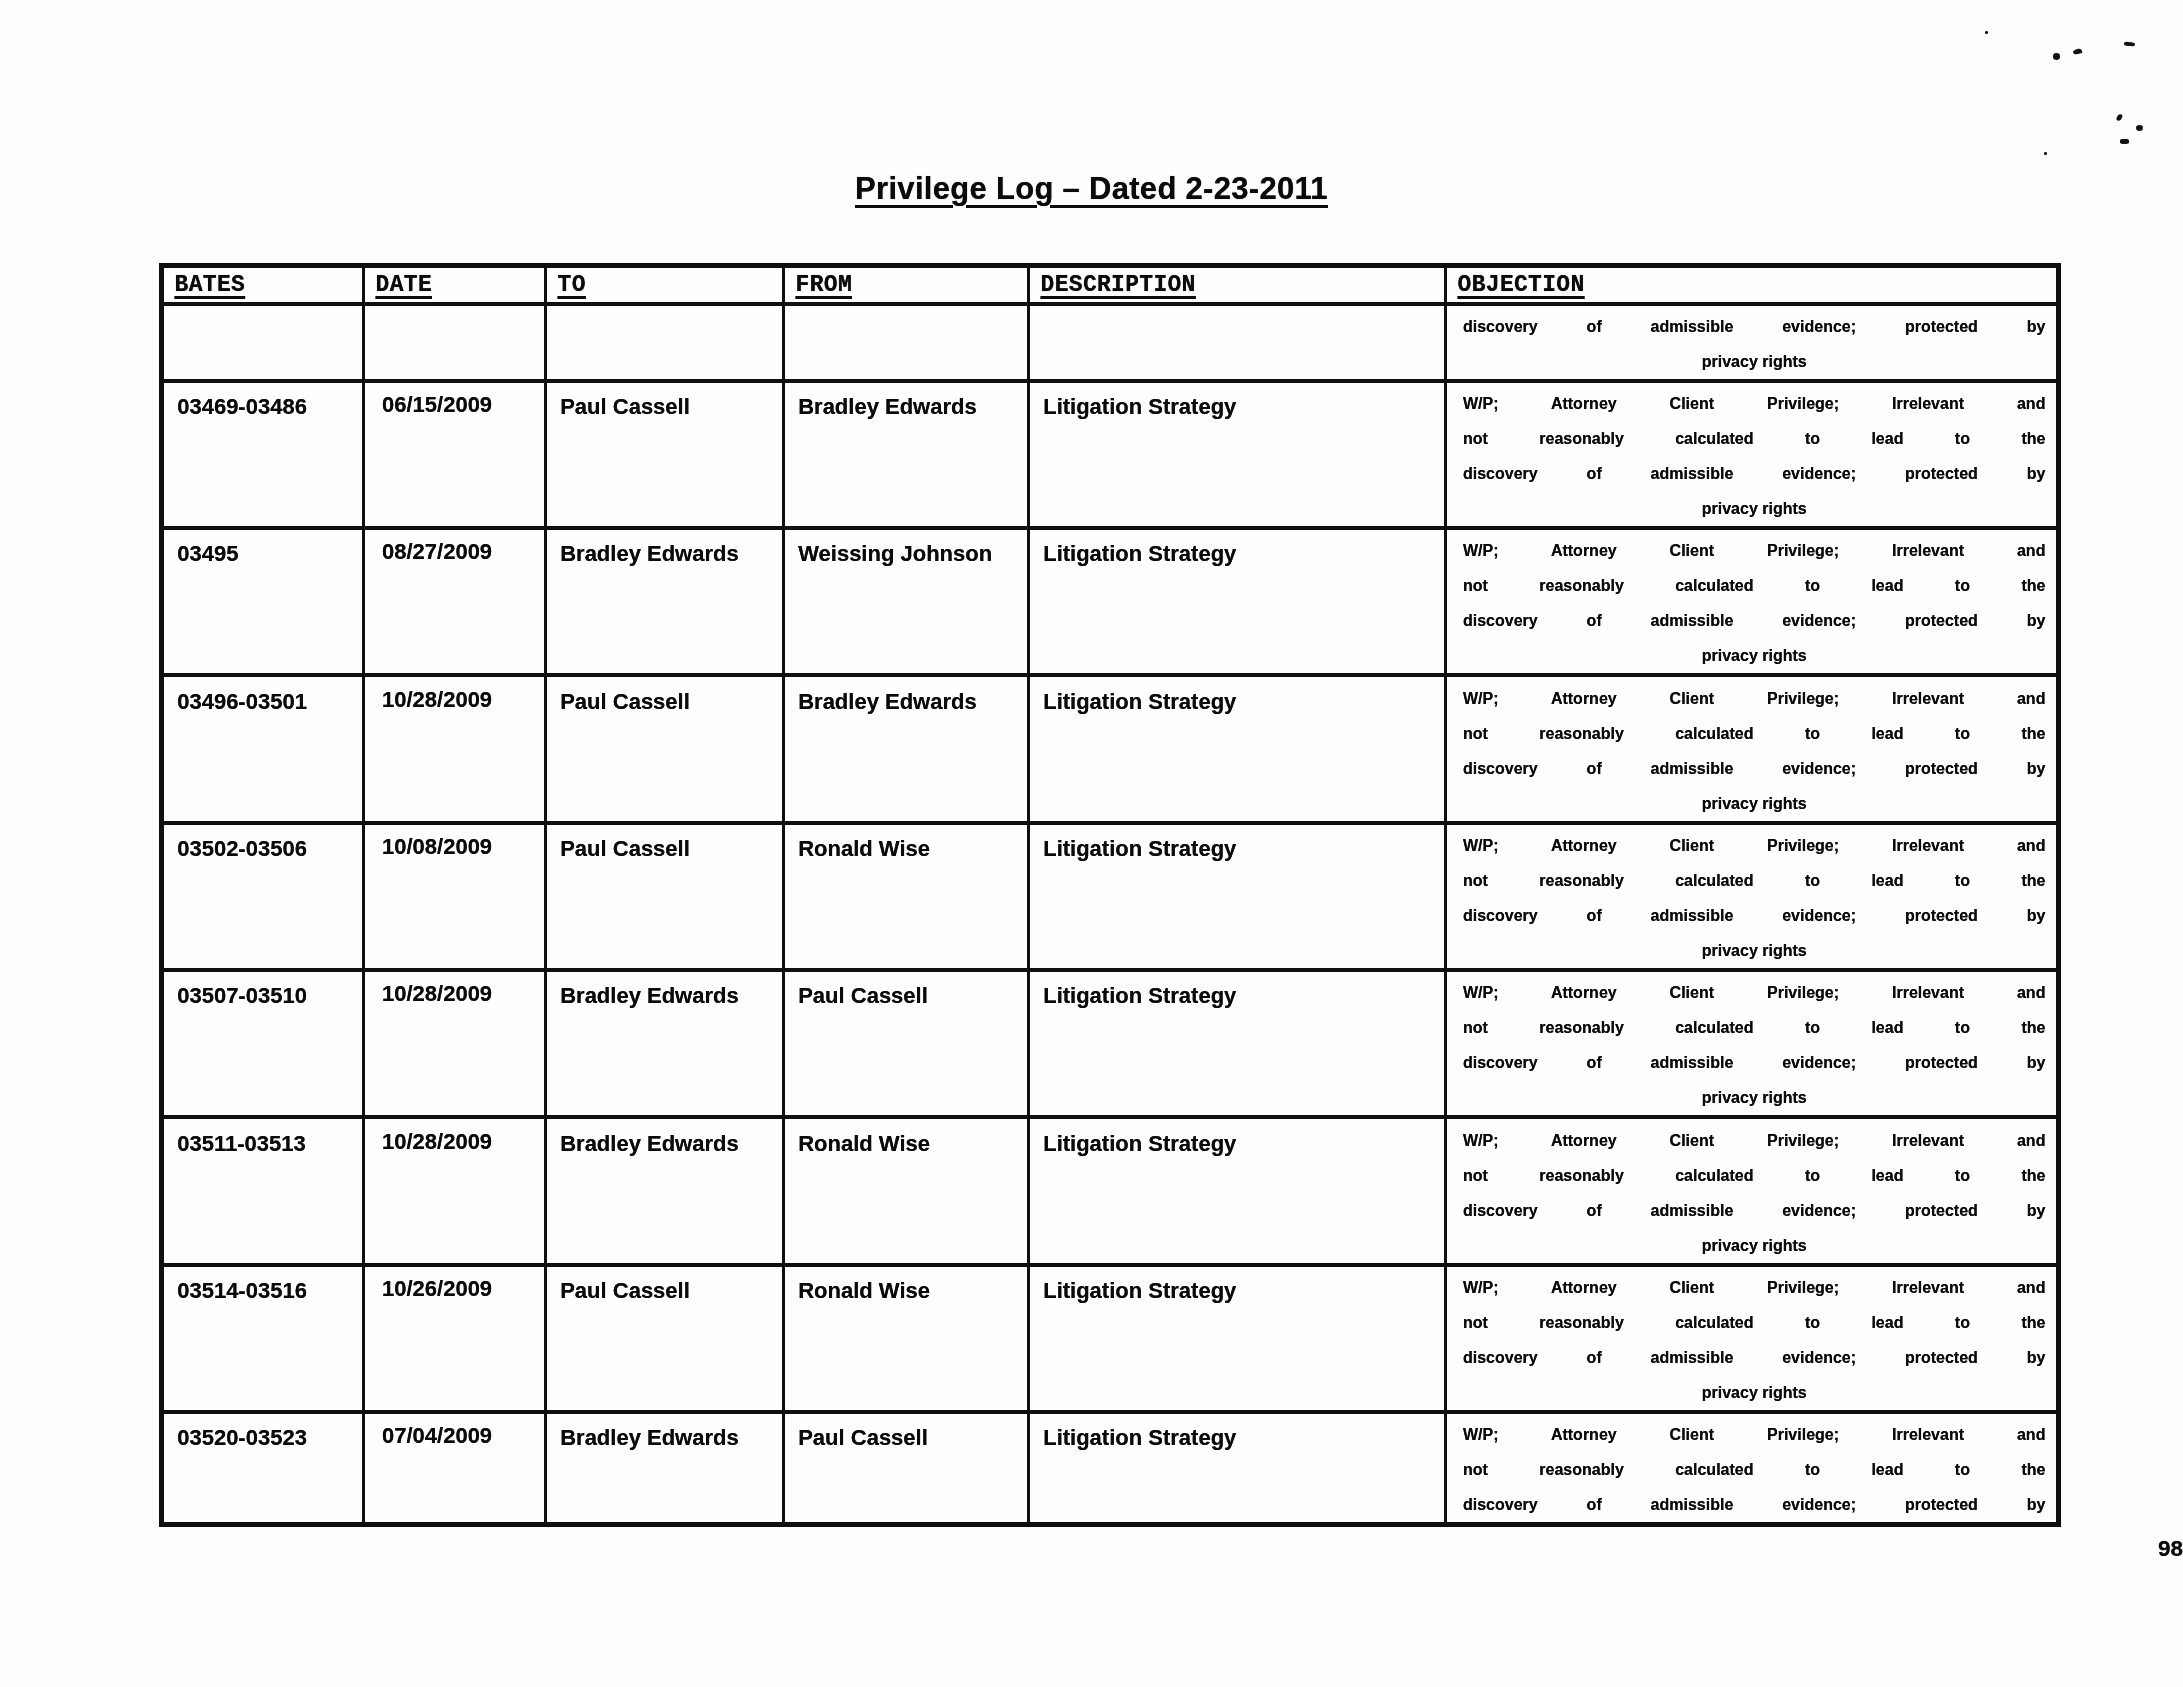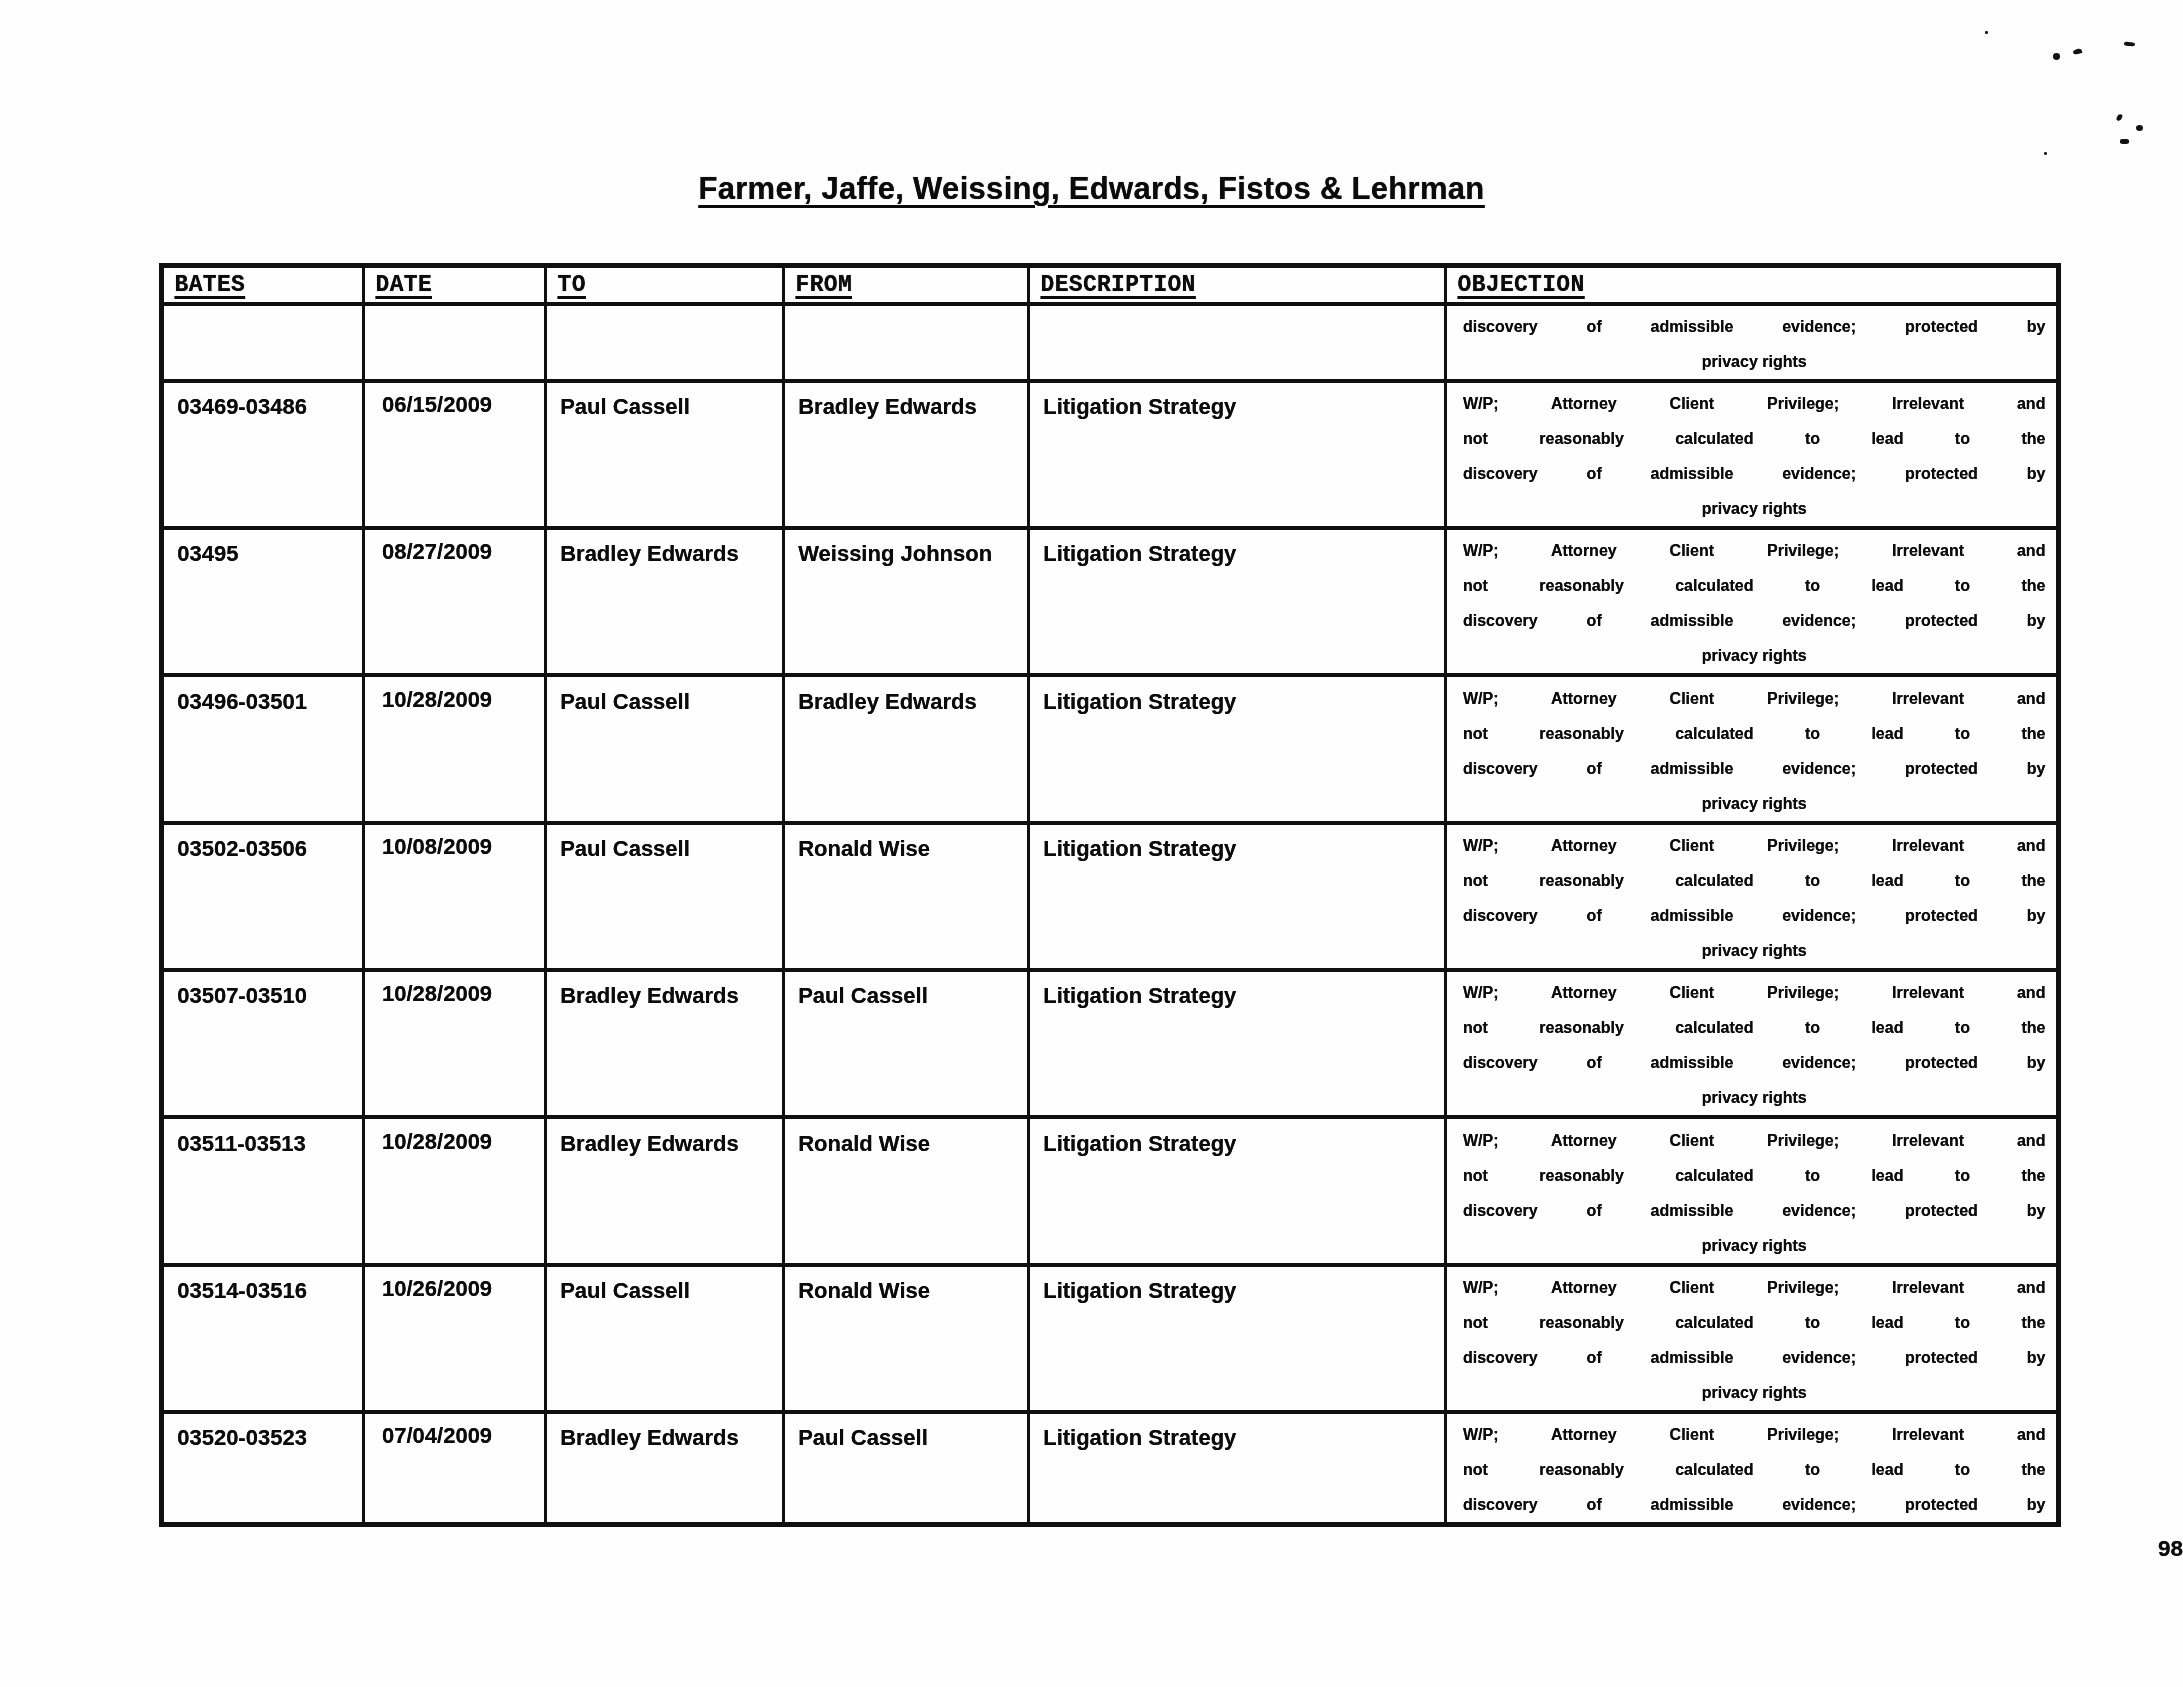--- a/index.html
+++ b/index.html
@@ -122,21 +122,21 @@
   <span class="speck sp1"></span>
   <span class="speck sp2"></span>
   <span class="speck sp3"></span>
   <span class="speck sp4"></span>
   <span class="speck sp5"></span>
   <span class="speck sp6"></span>
   <span class="speck sp7"></span>
   <span class="speck sp8"></span>
 
   <div class="title-block">
-    <span class="title-row"><span class="title-line">Farmer, Jaffe, Weissing, Edwards, Fistos &amp; Lehrman</span></span>
+    <span class="title-row"><span class="title-line">Privilege Log – Dated 2-23-2011</span></span>
   </div>
 
   <table class="privlog">
     <colgroup>
       <col style="width:202px">
       <col style="width:182px">
       <col style="width:238px">
       <col style="width:245px">
       <col style="width:417px">
       <col style="width:613px">

